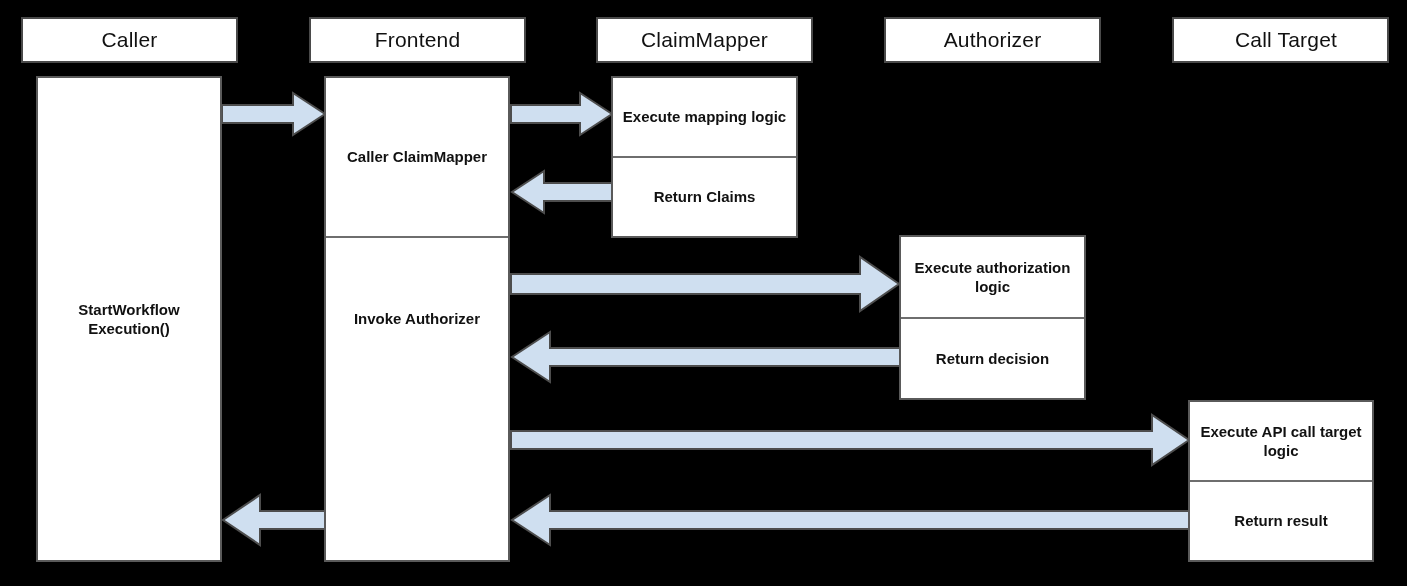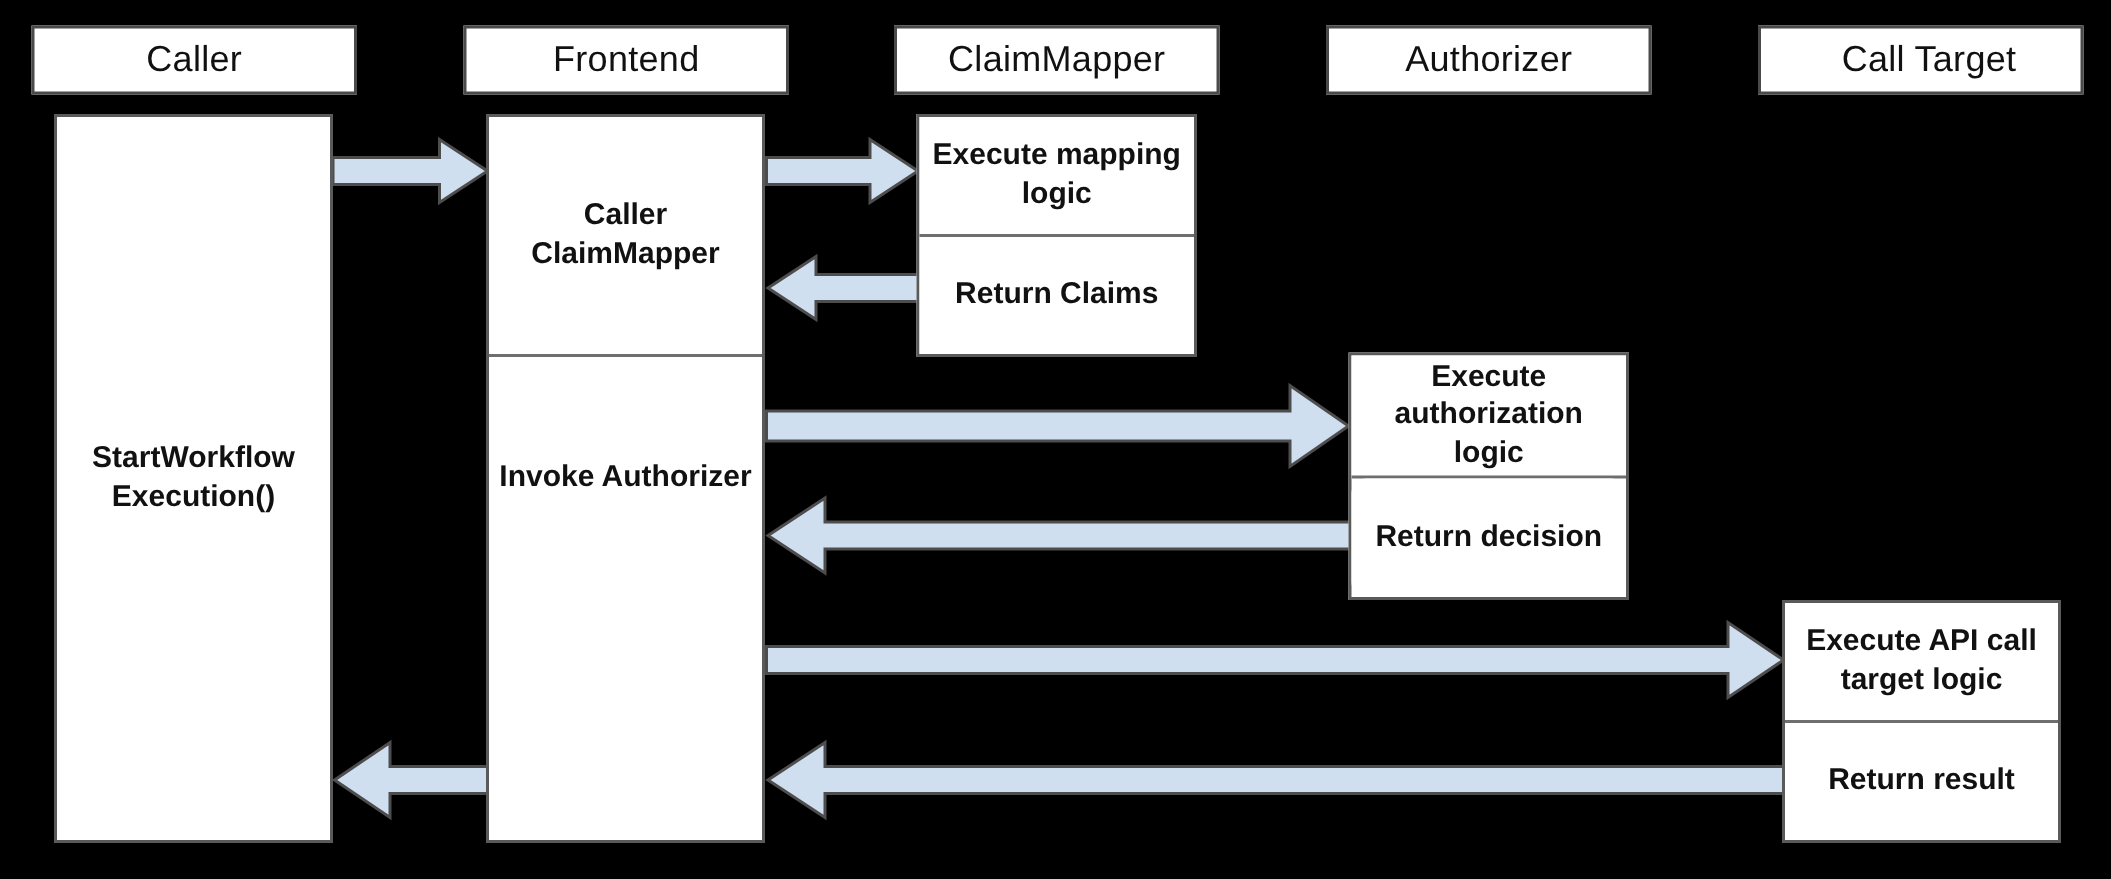--- a/index.html
+++ b/index.html
@@ -22,21 +22,21 @@
 
   
   .participant-header {
     position: absolute;
     background: #ffffff;
     border: 2px solid #4a4a4a;
     display: flex;
     align-items: center;
     justify-content: center;
     color: #111111;
-    font-size: 24px;
+    font-size: 21px;
     font-weight: 400;
     letter-spacing: 0.2px;
     text-align: center;
     line-height: 1.1;
   }
 
   
   .lifeline {
     position: absolute;
     background: #ffffff;
@@ -45,21 +45,21 @@
     flex-direction: column;
   }
   .lifeline-seg {
     position: relative;
     background: #ffffff;
     display: flex;
     align-items: center;
     justify-content: center;
     text-align: center;
     color: #111111;
-    font-size: 20px;
+    font-size: 15px;
     font-weight: 700;
     line-height: 1.28;
     padding: 2px 6px;
     border-bottom: 2px solid #6e6e6e;
   }
   .lifeline-seg:last-child {
     border-bottom: none;
   }
 
   
@@ -169,21 +169,21 @@
     </div>
     <div class="lifeline-seg" style="flex:1 1 auto;">
       <span>Return Claims</span>
     </div>
   </div>
 
   <div class="lifeline" style="left:899px; top:235px; width:187px; height:165px;">
     <div class="lifeline-seg" style="height:82px;">
       <span>Execute authorization logic</span>
     </div>
-    <div class="lifeline-seg" style="flex:1 1 auto;border-radius:10px;">
+    <div class="lifeline-seg" style="flex:1 1 auto;">
       <span>Return decision</span>
     </div>
   </div>
 
   <div class="lifeline" style="left:1188px; top:400px; width:186px; height:162px;">
     <div class="lifeline-seg" style="height:80px;">
       <span>Execute API call target logic</span>
     </div>
     <div class="lifeline-seg" style="flex:1 1 auto;">
       <span>Return result</span>

